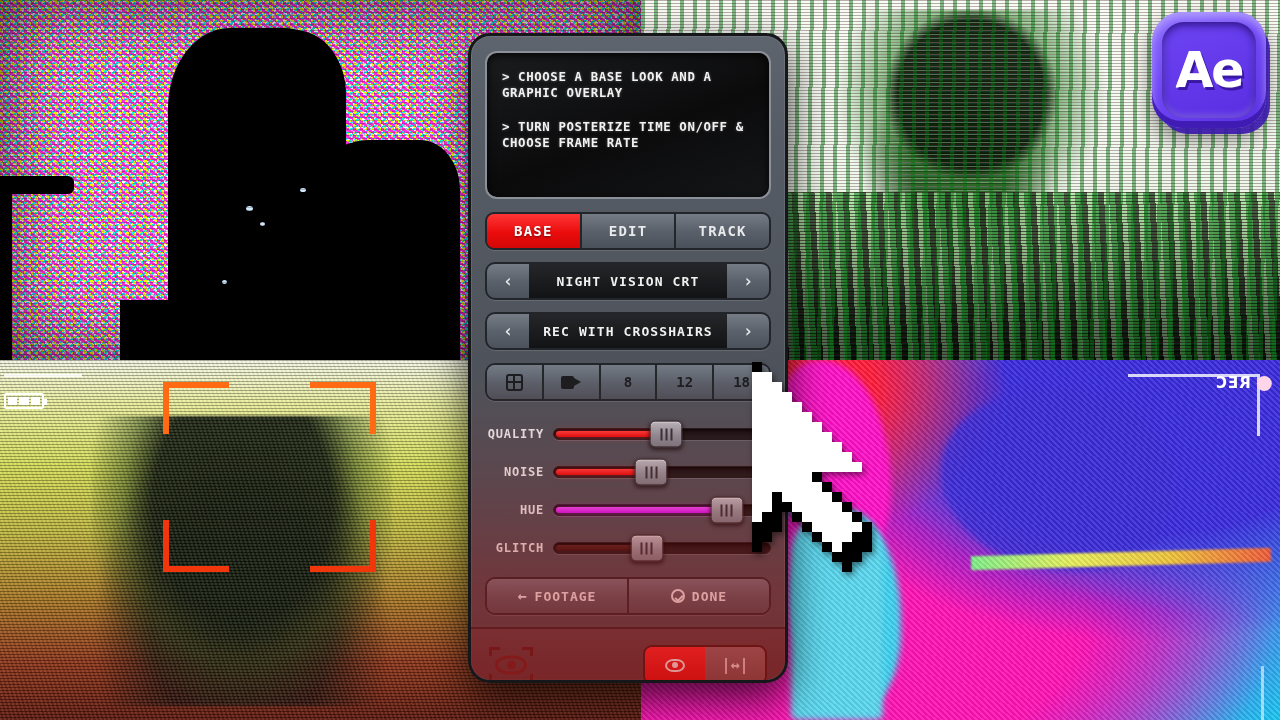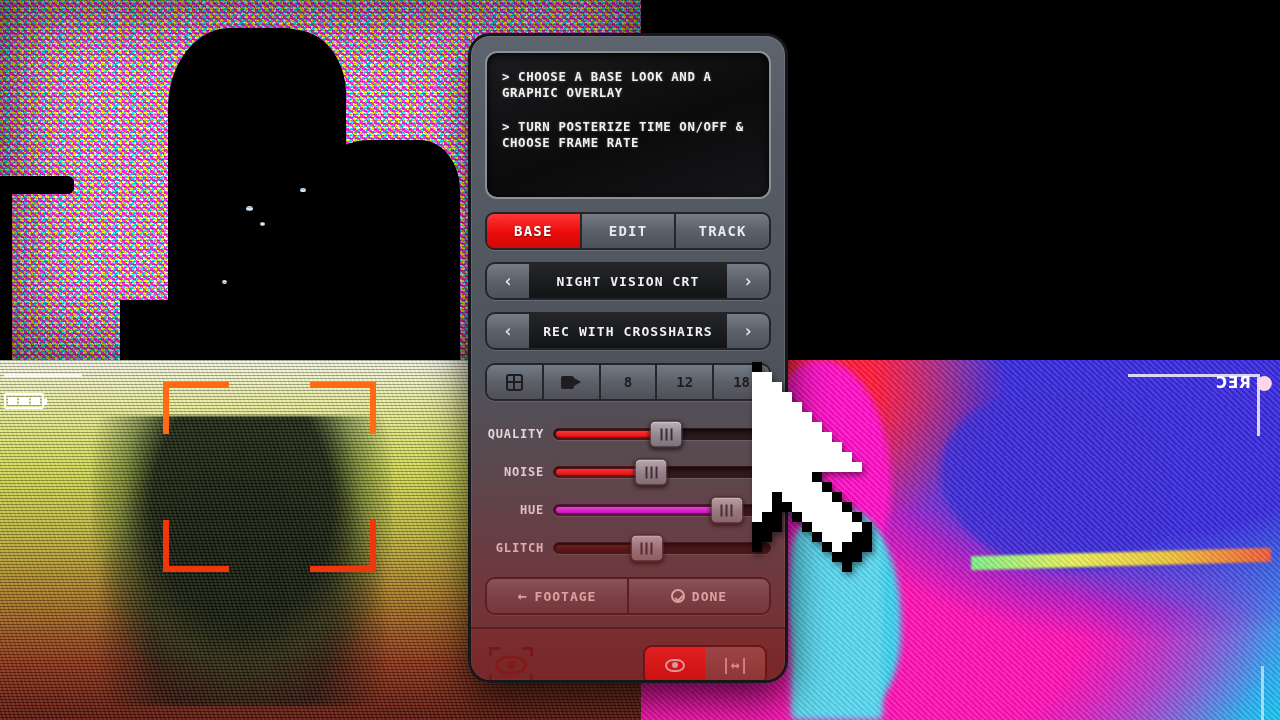--- a/index.html
+++ b/index.html
@@ -390,20 +390,32 @@
     <div class="tl-spark" style="left:246px;top:206px;width:7px;height:5px;"></div>
     <div class="tl-spark" style="left:260px;top:222px;width:5px;height:4px;"></div>
     <div class="tl-spark" style="left:300px;top:188px;width:6px;height:4px;"></div>
     <div class="tl-spark" style="left:222px;top:280px;width:5px;height:4px;"></div>
     <div class="tl-scan"></div>
     <div class="tl-vig"></div>
     <div class="tl-ch" style="white-space:pre;">CH
 CH</div>
   </div>
 
+  <div class="quad" id="q-tr">
+    <div class="tr-figure"></div>
+    <div class="tr-ground"></div>
+    <div class="tr-glitch"></div>
+    <div class="tr-rgb"></div>
+
+    <div id="ae-logo">
+      <div id="ae-inner">
+        <span id="ae-text">Ae</span>
+      </div>
+    </div>
+  </div>
 
   <div class="quad" id="q-bl">
     <div class="bl-sub"></div>
     <div class="bl-grain"></div>
     <div class="bl-scan"></div>
     <div class="bl-bracket" id="blk-tl"></div>
     <div class="bl-bracket" id="blk-tr"></div>
     <div class="bl-bracket" id="blk-bl"></div>
     <div class="bl-bracket" id="blk-br"></div>
     <div id="bl-tc"></div>

